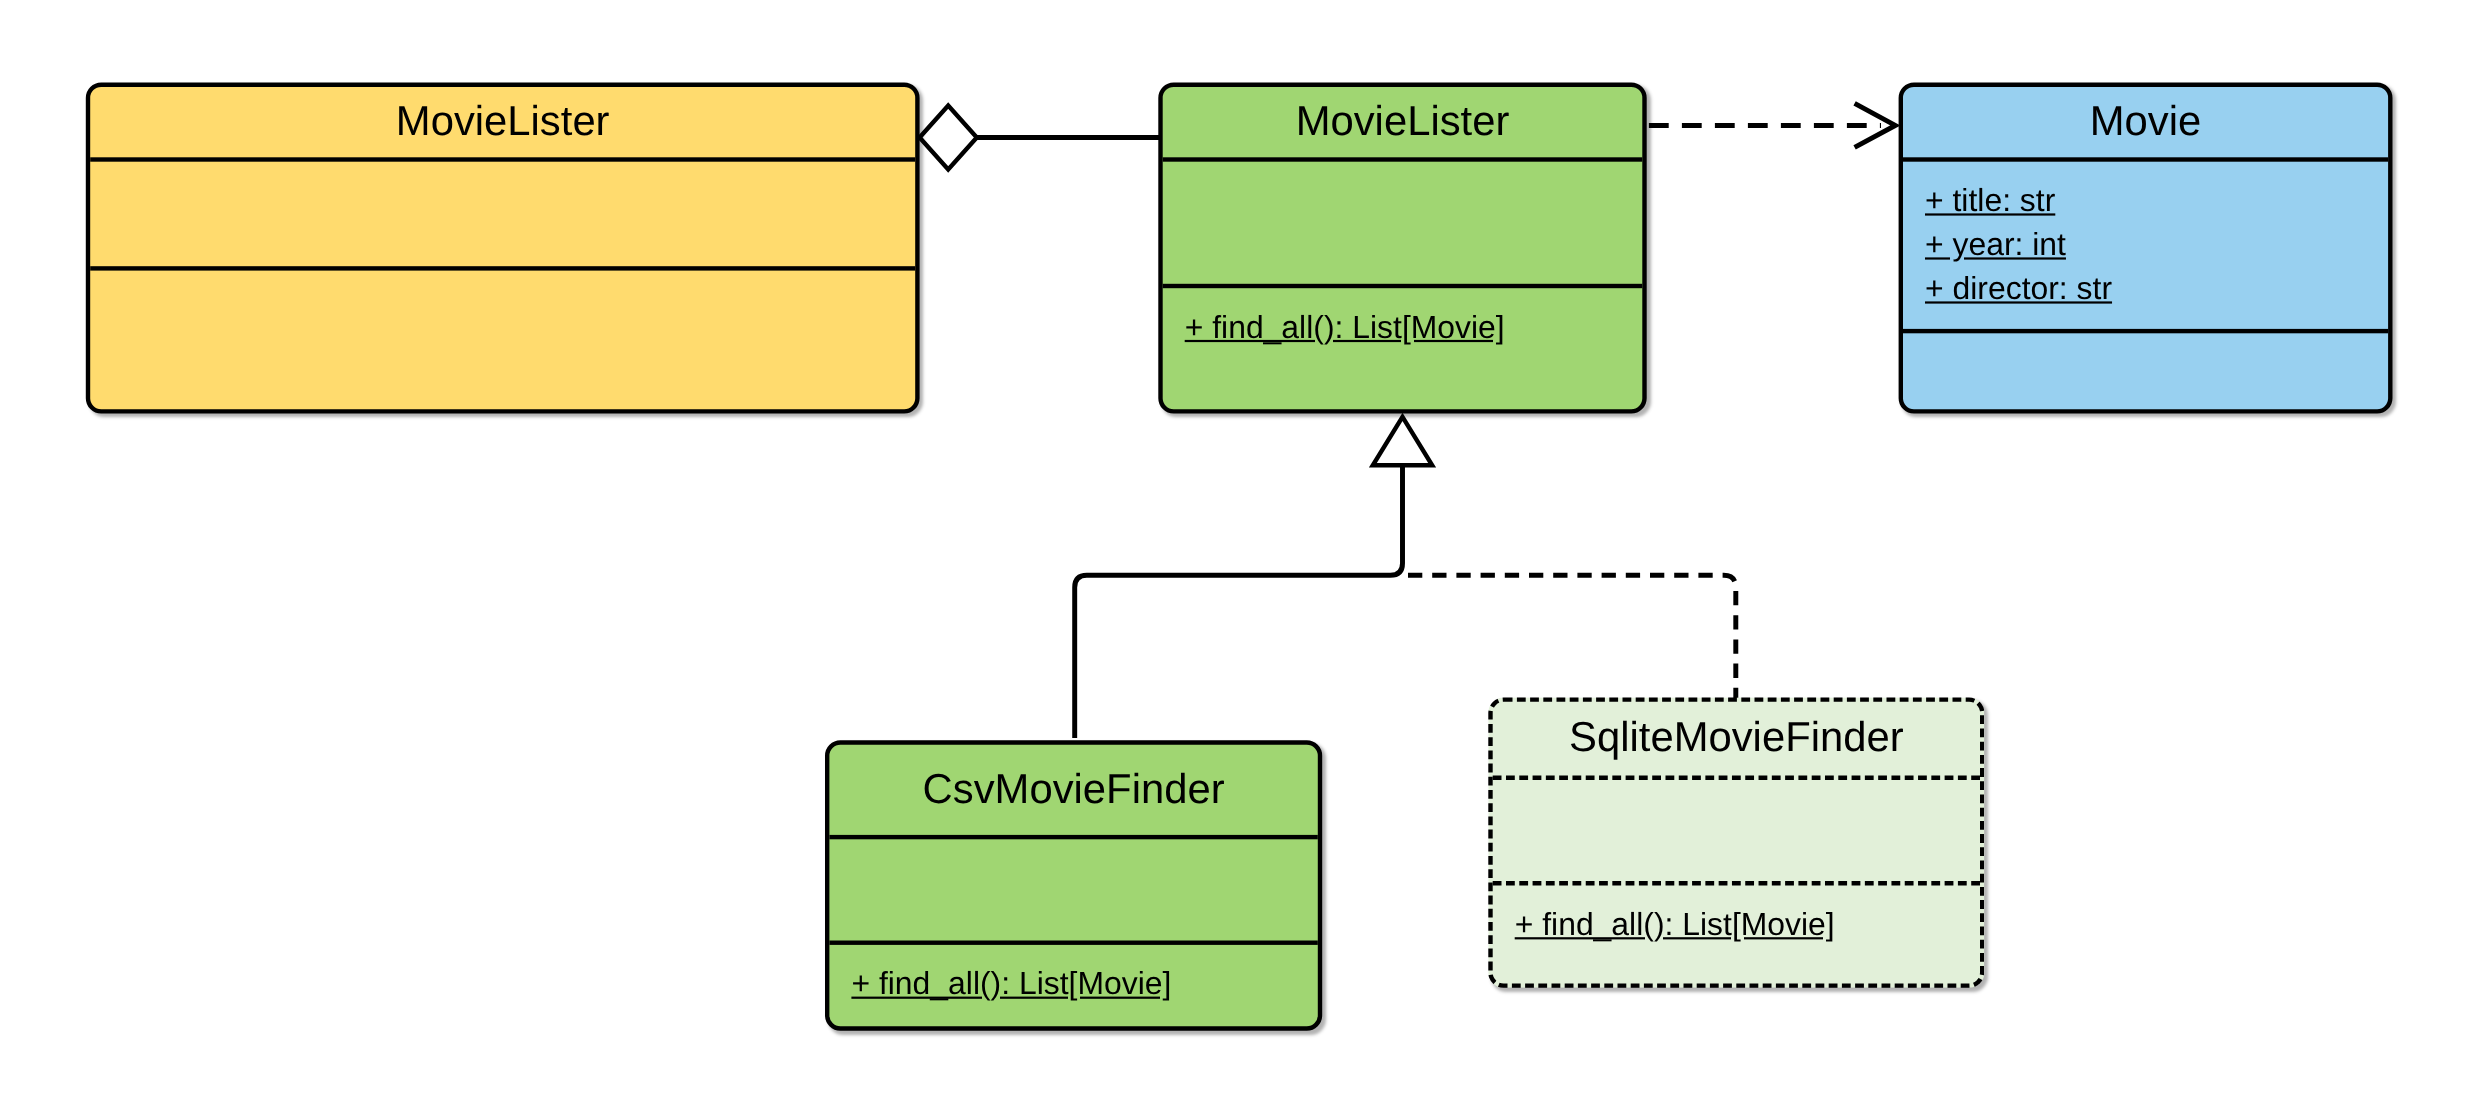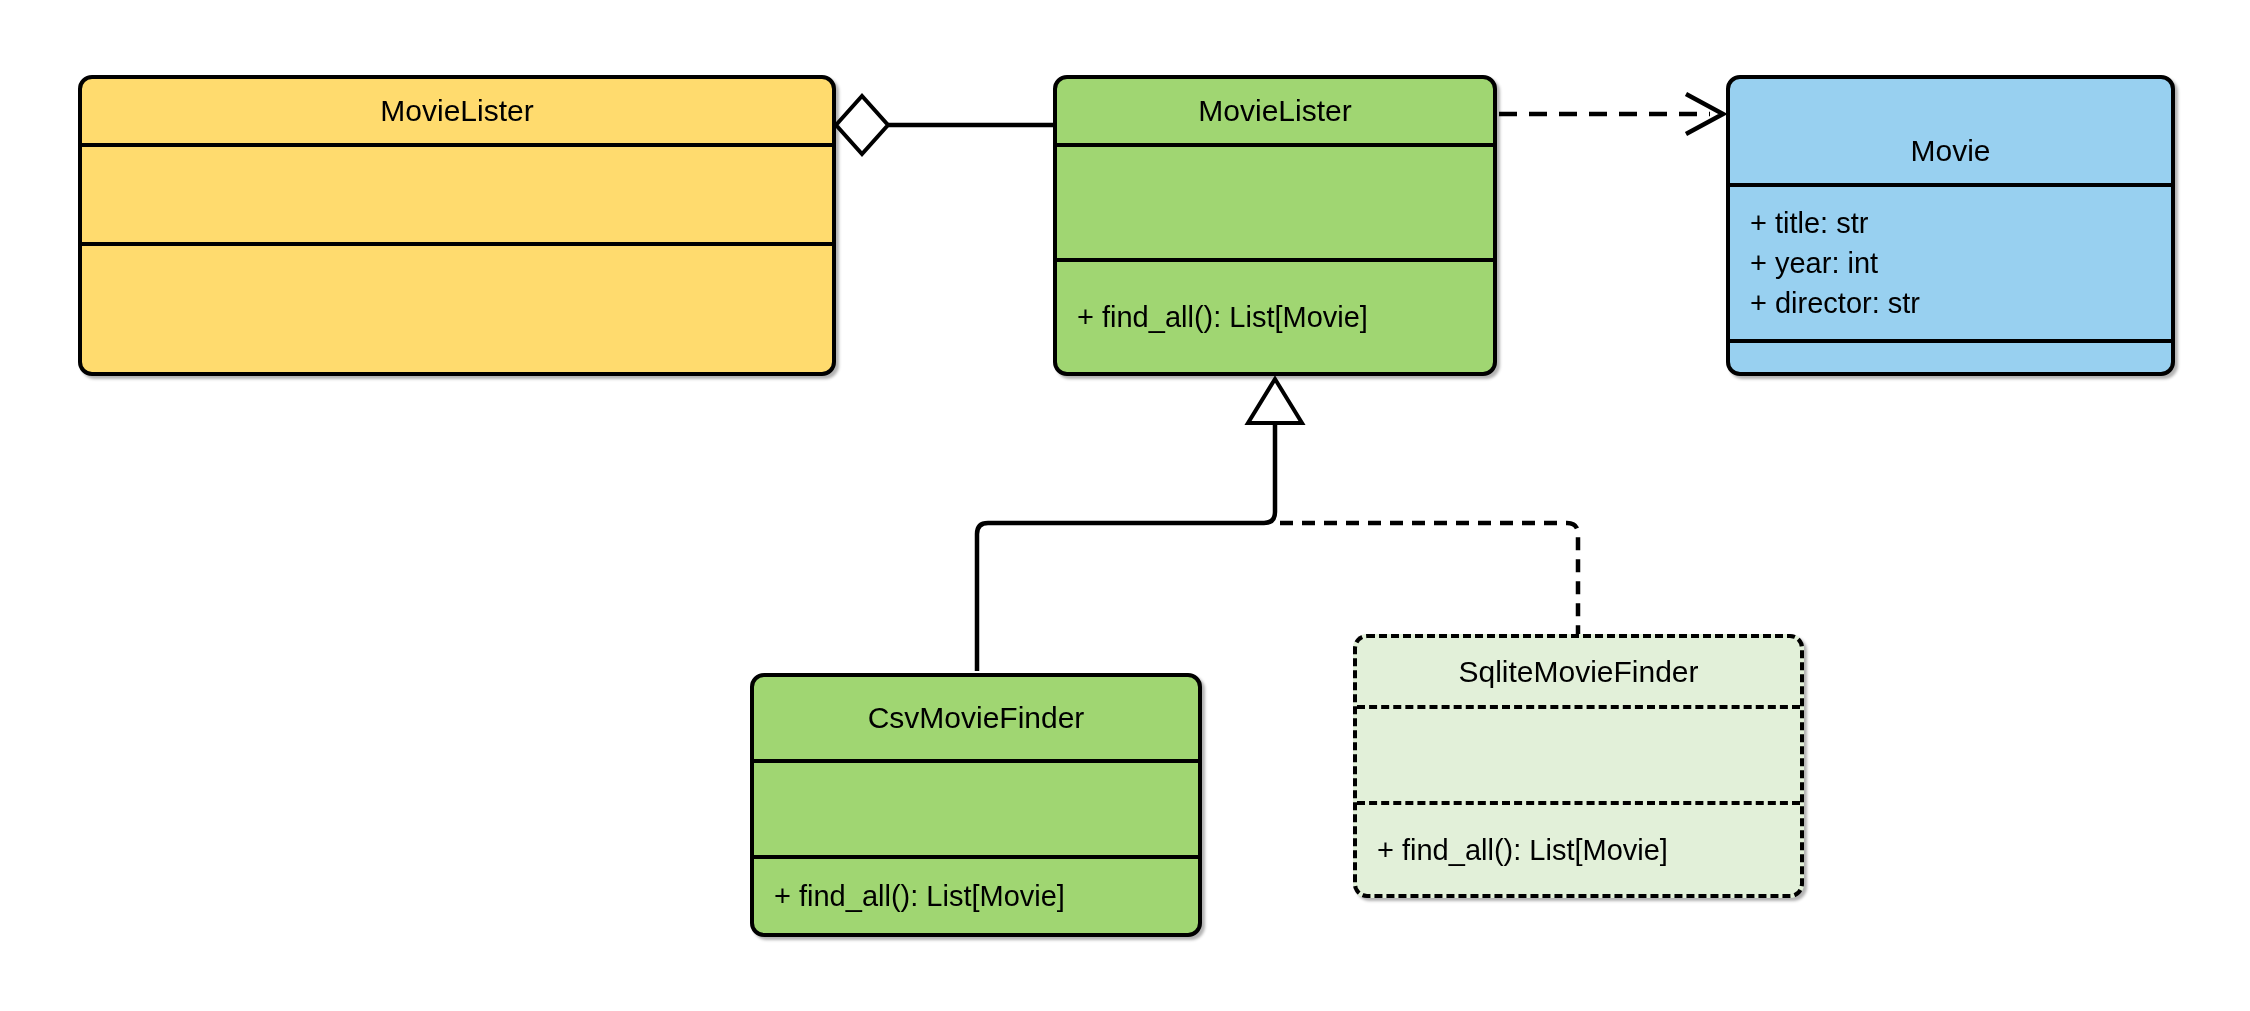--- a/index.html
+++ b/index.html
@@ -31,49 +31,50 @@
     display: flex;
     flex-direction: column;
     box-shadow: 3px 3px 3px rgba(0,0,0,0.30);
   }
   .sec { box-sizing: border-box; flex: 0 0 auto; }
   .sec + .sec { border-top: 4px solid #000000; }
   .sec-title {
     display: flex;
     align-items: center;
     justify-content: center;
-    font-size: 30px;
+    font-size: 38px;
     white-space: nowrap;
     border-radius: 15px;
   }
   .sec-members {
     display: flex;
     flex-direction: column;
-    justify-content: center;
+    justify-content: space-between;
     align-items: flex-start;
-    padding: 0 20px;
+    padding: 16px 20px;
     font-size: 29px;
     line-height: 40px;
     white-space: nowrap;
+    text-decoration: underline;
   }
   .sec-methods { flex: 1 1 auto; }
 
   #movielister        { left:   78px; top:  75px; width: 758px; height: 301px; background: #ffdb6e; }
   #moviefinder        { left: 1053px; top:  75px; width: 444px; height: 301px; background: #a0d672; }
   #movie              { left: 1726px; top:  75px; width: 449px; height: 301px; background: #98d0f0; }
   #csvmoviefinder     { left:  750px; top: 673px; width: 452px; height: 264px; background: #a0d672; }
   #sqlitemoviefinder  { left: 1353px; top: 634px; width: 451px; height: 264px; background: #e2f0d9;
                         border-style: dashed; }
   #sqlitemoviefinder .sec + .sec { border-top-style: dashed; }
 
   #movielister .sec-title       { height: 64px; }
   #movielister .sec-attrs       { height: 99px; }
   #moviefinder .sec-title       { height: 64px; }
   #moviefinder .sec-attrs       { height: 115px; }
-  #movie .sec-title             { height: 64px; margin-top: 40px; }
+  #movie .sec-title             { height: 64px; }
   #movie .sec-attrs             { height: 156px; }
   #csvmoviefinder .sec-title    { height: 82px; }
   #csvmoviefinder .sec-attrs    { height: 96px; }
   #sqlitemoviefinder .sec-title { height: 67px; }
   #sqlitemoviefinder .sec-attrs { height: 96px; }
 </style>
 </head>
 <body>
 
 <div id="canvas">

